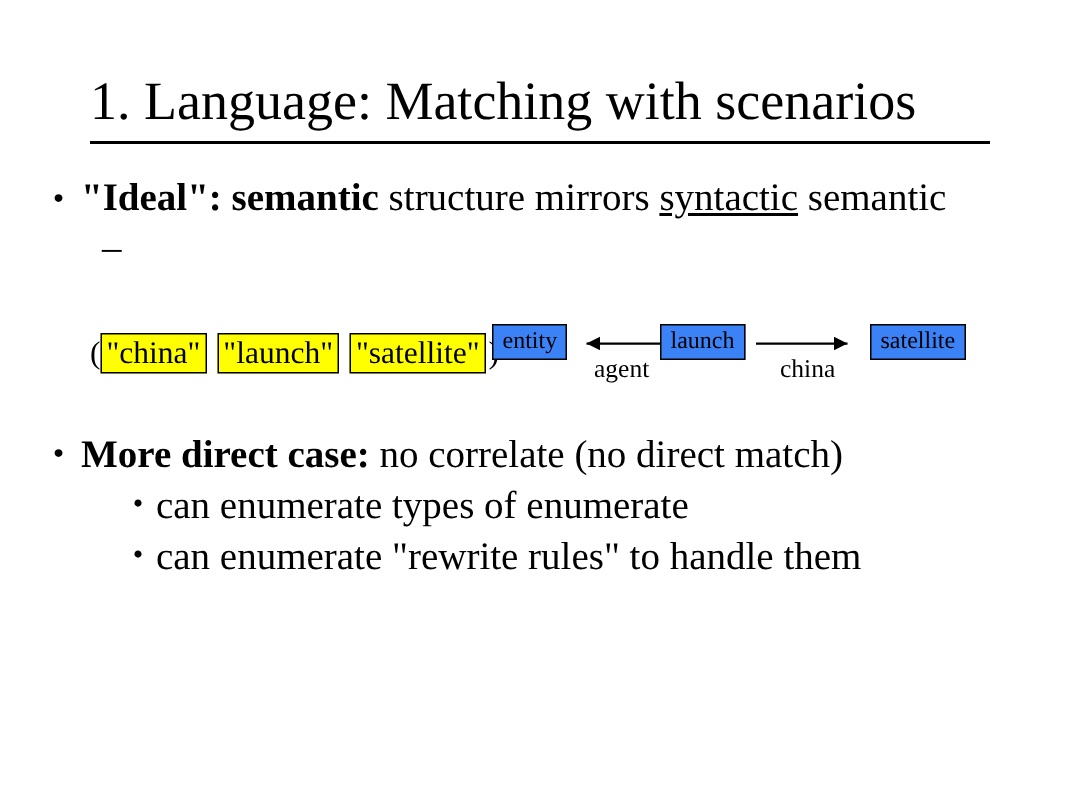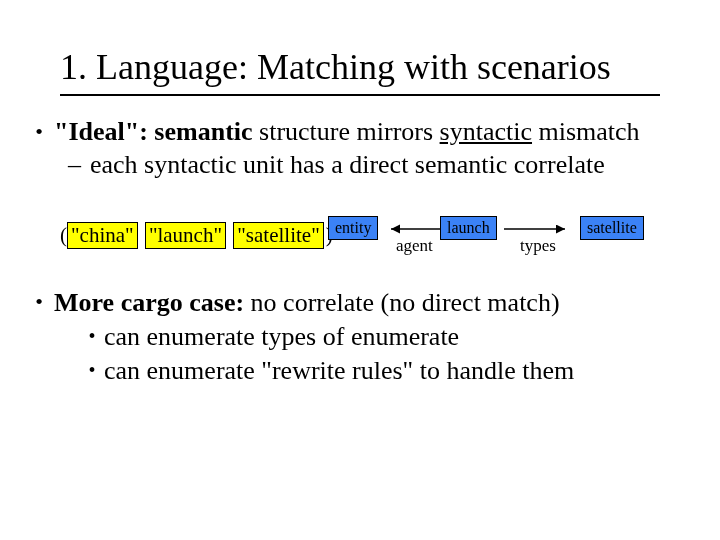--- a/index.html
+++ b/index.html
@@ -135,26 +135,25 @@
 
 <div class="slide">
 
   <div class="title">1. Language: Matching with scenarios</div>
   <div class="title-underline" style="width:600px;"></div>
 
   <div class="body">
     <div class="bullet-row">
       <div class="bullet-dot">•</div>
       <div class="bullet-text">
-        <span class="bold">"Ideal": semantic</span><span> structure mirrors </span><span class="u">syntactic</span><span> mismatch</span>
+        <span class="bold">"Ideal": semantic</span><span> structure mirrors </span><span class="u">syntactic</span><span> semantic</span>
       </div>
     </div>
     <div class="sub-dash">
       <div class="dash">–</div>
-      <div>each syntactic unit has a direct semantic correlate</div>
     </div>
   </div>
 
   <div class="example-row">
     <div class="example-left">
       <span>(</span><span class="quote-box">"china"</span>
       <span class="quote-box">"launch"</span>
       <span class="quote-box">"satellite"</span><span>)</span>
     </div>
 
@@ -164,30 +163,30 @@
           <marker id="ah" markerWidth="8" markerHeight="8" refX="6" refY="3" orient="auto">
             <path d="M0,0 L6,3 L0,6 Z" fill="#000"></path>
           </marker>
         </defs>
         <line x1="112" y1="15" x2="63" y2="15" stroke="#000" stroke-width="1.5" marker-end="url(#ah)"></line>
         <line x1="176" y1="15" x2="237" y2="15" stroke="#000" stroke-width="1.5" marker-end="url(#ah)"></line>
       </svg>
       <div class="dbox" style="left:0px; top:2px;">entity</div>
       <div class="role-label" style="left:68px;text-align:center;">agent</div>
       <div class="dbox" style="left:112px; top:2px;font-family:Liberation Serif, serif;">launch</div>
-      <div class="role-label" style="left:192px;">types</div>
+      <div class="role-label" style="left:192px;">china</div>
       <div class="dbox" style="left:252px; top:2px;">satellite</div>
     </div>
   </div>
 
   <div class="lower">
     <div class="bullet-row">
       <div class="bullet-dot">•</div>
       <div class="bullet-text">
-        <span class="bold">More cargo case:</span><span> no correlate (no direct match)</span>
+        <span class="bold">More direct case:</span><span> no correlate (no direct match)</span>
       </div>
     </div>
     <div class="sub-bullet">
       <div class="small-dot">•</div>
       <div>can enumerate types of enumerate</div>
     </div>
     <div class="sub-bullet">
       <div class="small-dot">•</div>
       <div>can enumerate "rewrite rules" to handle them</div>
     </div>

